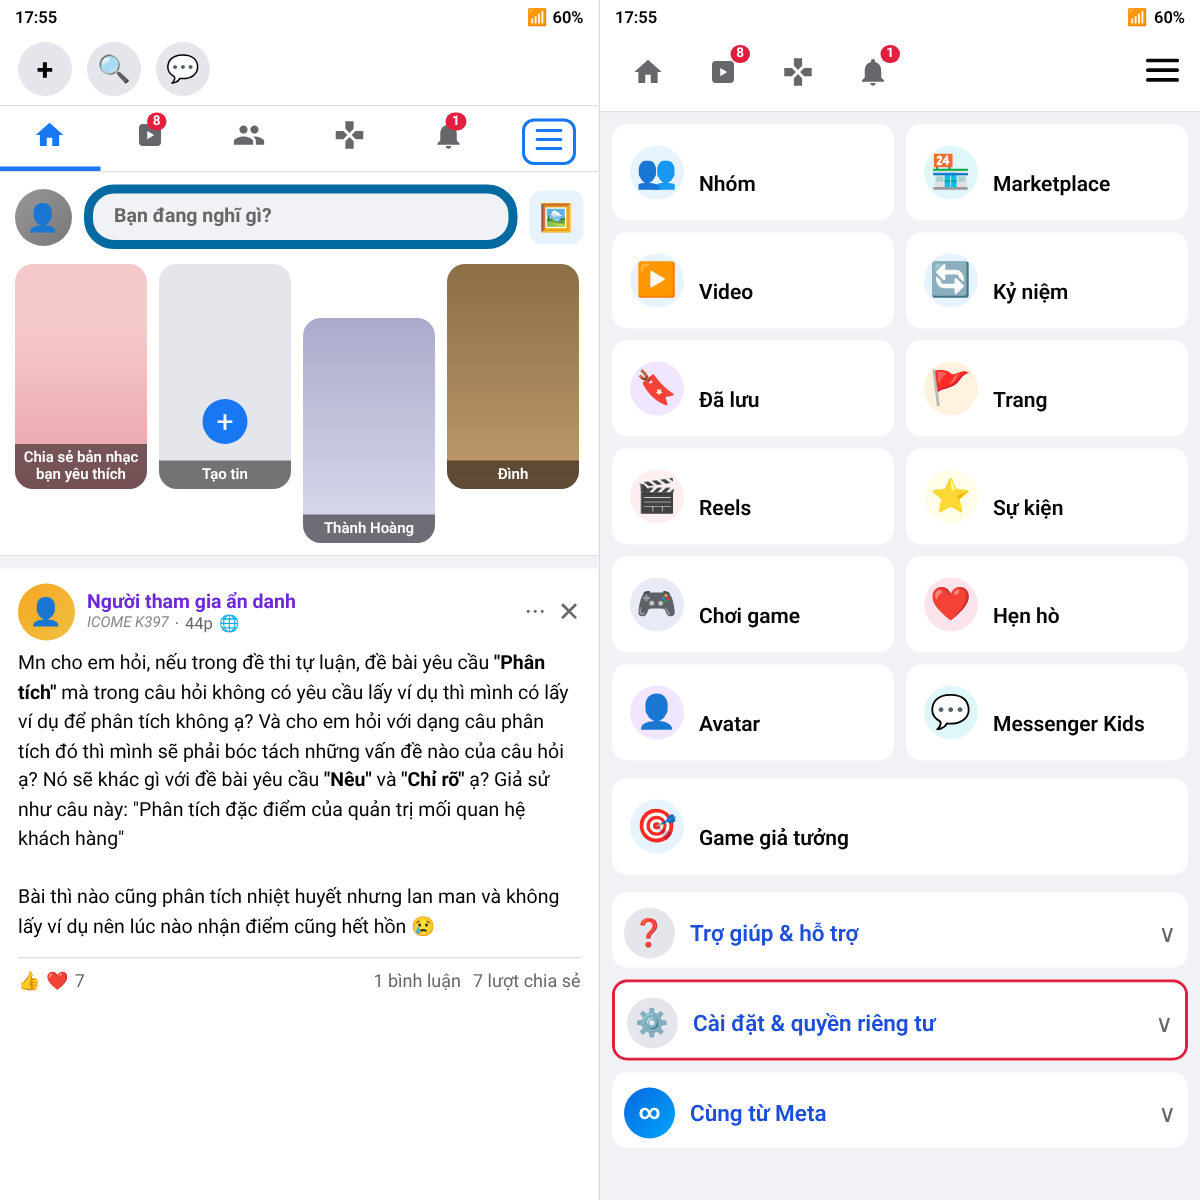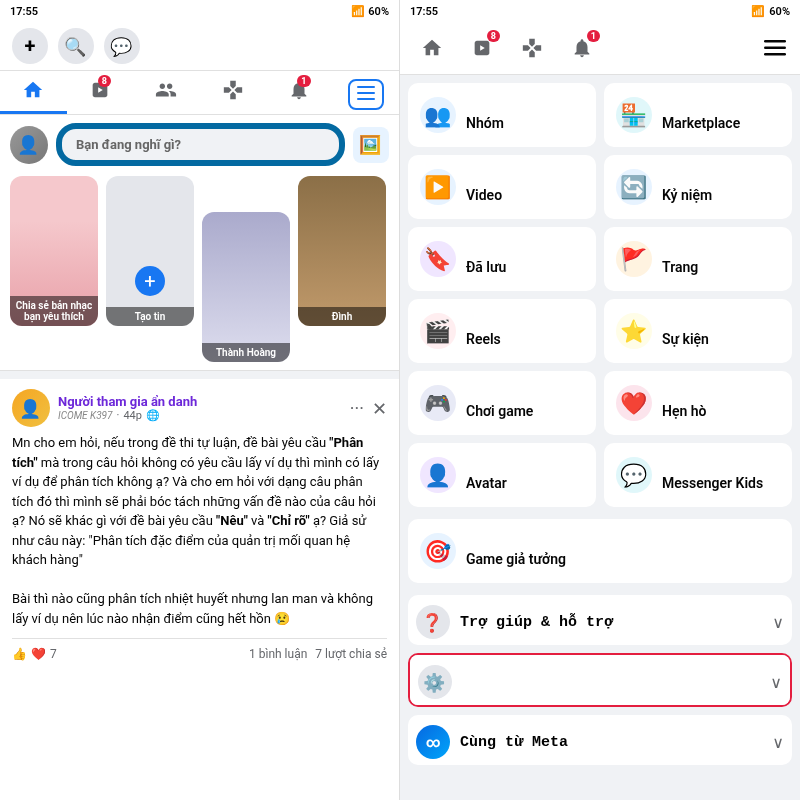--- a/index.html
+++ b/index.html
@@ -365,22 +365,21 @@
       background: #e4e6eb;
       border-radius: 50%;
       display: flex;
       align-items: center;
       justify-content: center;
       font-size: 18px;
     }
     .section-title {
       font-size: 15px;
       font-weight: 600;
-      color: #000000;
-      font-family: Liberation Mono, monospace;
+      color: #1d4ed8;
     }
     .chevron { font-size: 16px; color: #65676b; }
 
     
     .section-highlighted {
       border: 2px solid #e41e3f;
       border-radius: 10px;
       margin: 4px 0;
     }
     .meta-logo {
@@ -650,20 +649,21 @@
         <div class="section-icon">❓</div>
         <span class="section-title">Trợ giúp &amp; hỗ trợ</span>
       </div>
       <span class="chevron">∨</span>
     </div>
 
     <div class="section-highlighted">
       <div class="section-header" style="background:#fff;border-radius:8px;">
         <div class="section-header-left">
           <div class="section-icon">⚙️</div>
+          <span class="section-title">Cài đặt &amp; quyền riêng tư</span>
         </div>
         <span class="chevron">∨</span>
       </div>
     </div>
 
     <div class="section-header" style="background:#fff;border-radius:10px;margin-top:8px;">
       <div class="section-header-left">
         <div class="meta-logo">∞</div>
         <span class="section-title">Cùng từ Meta</span>
       </div>

